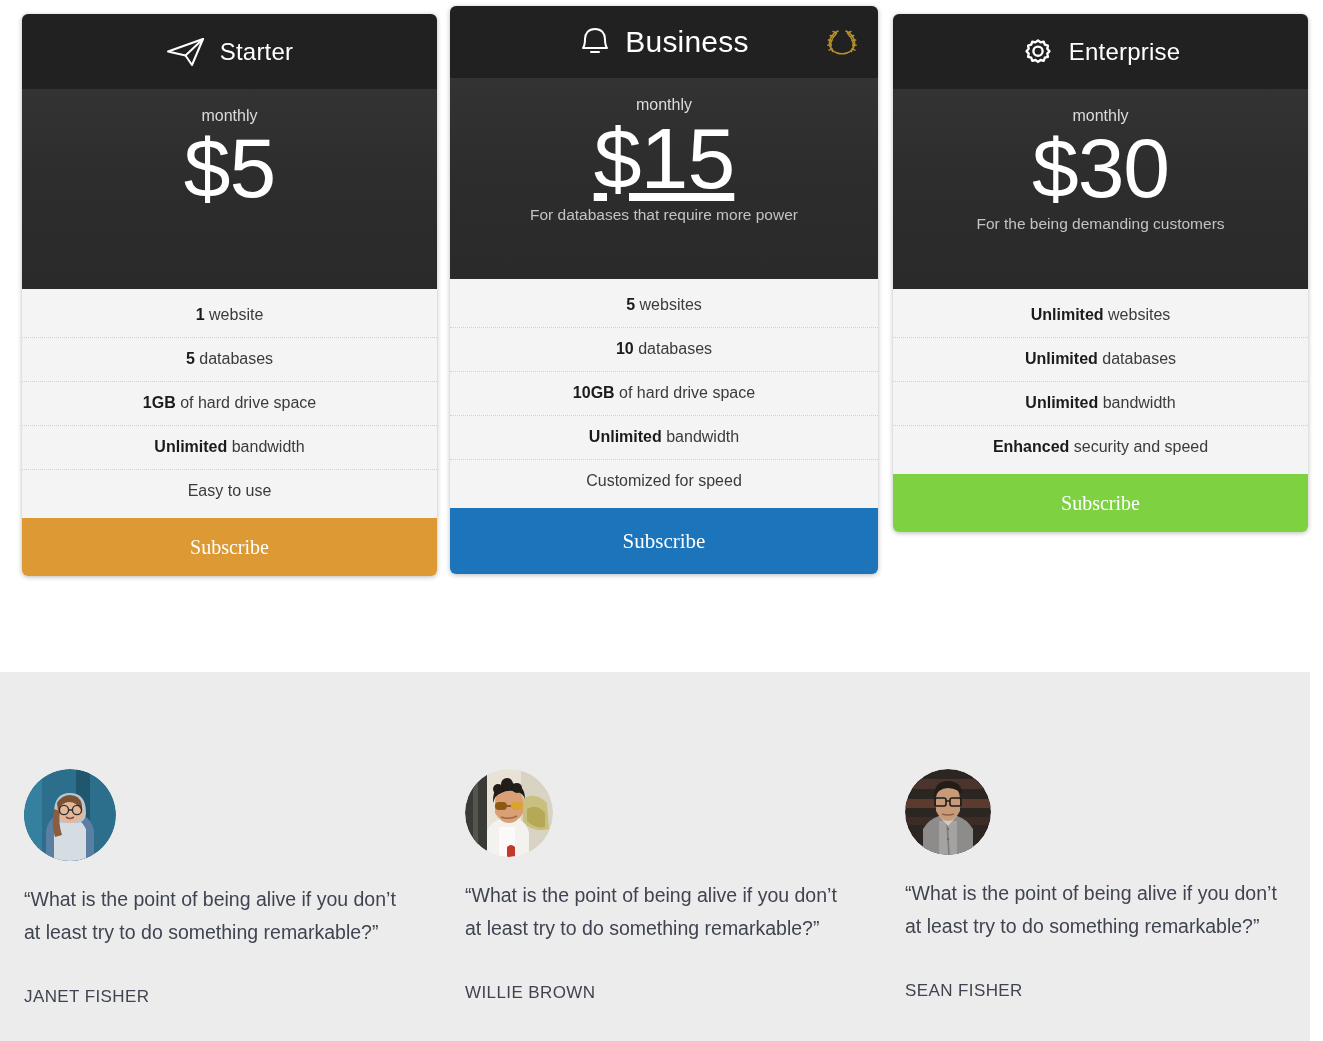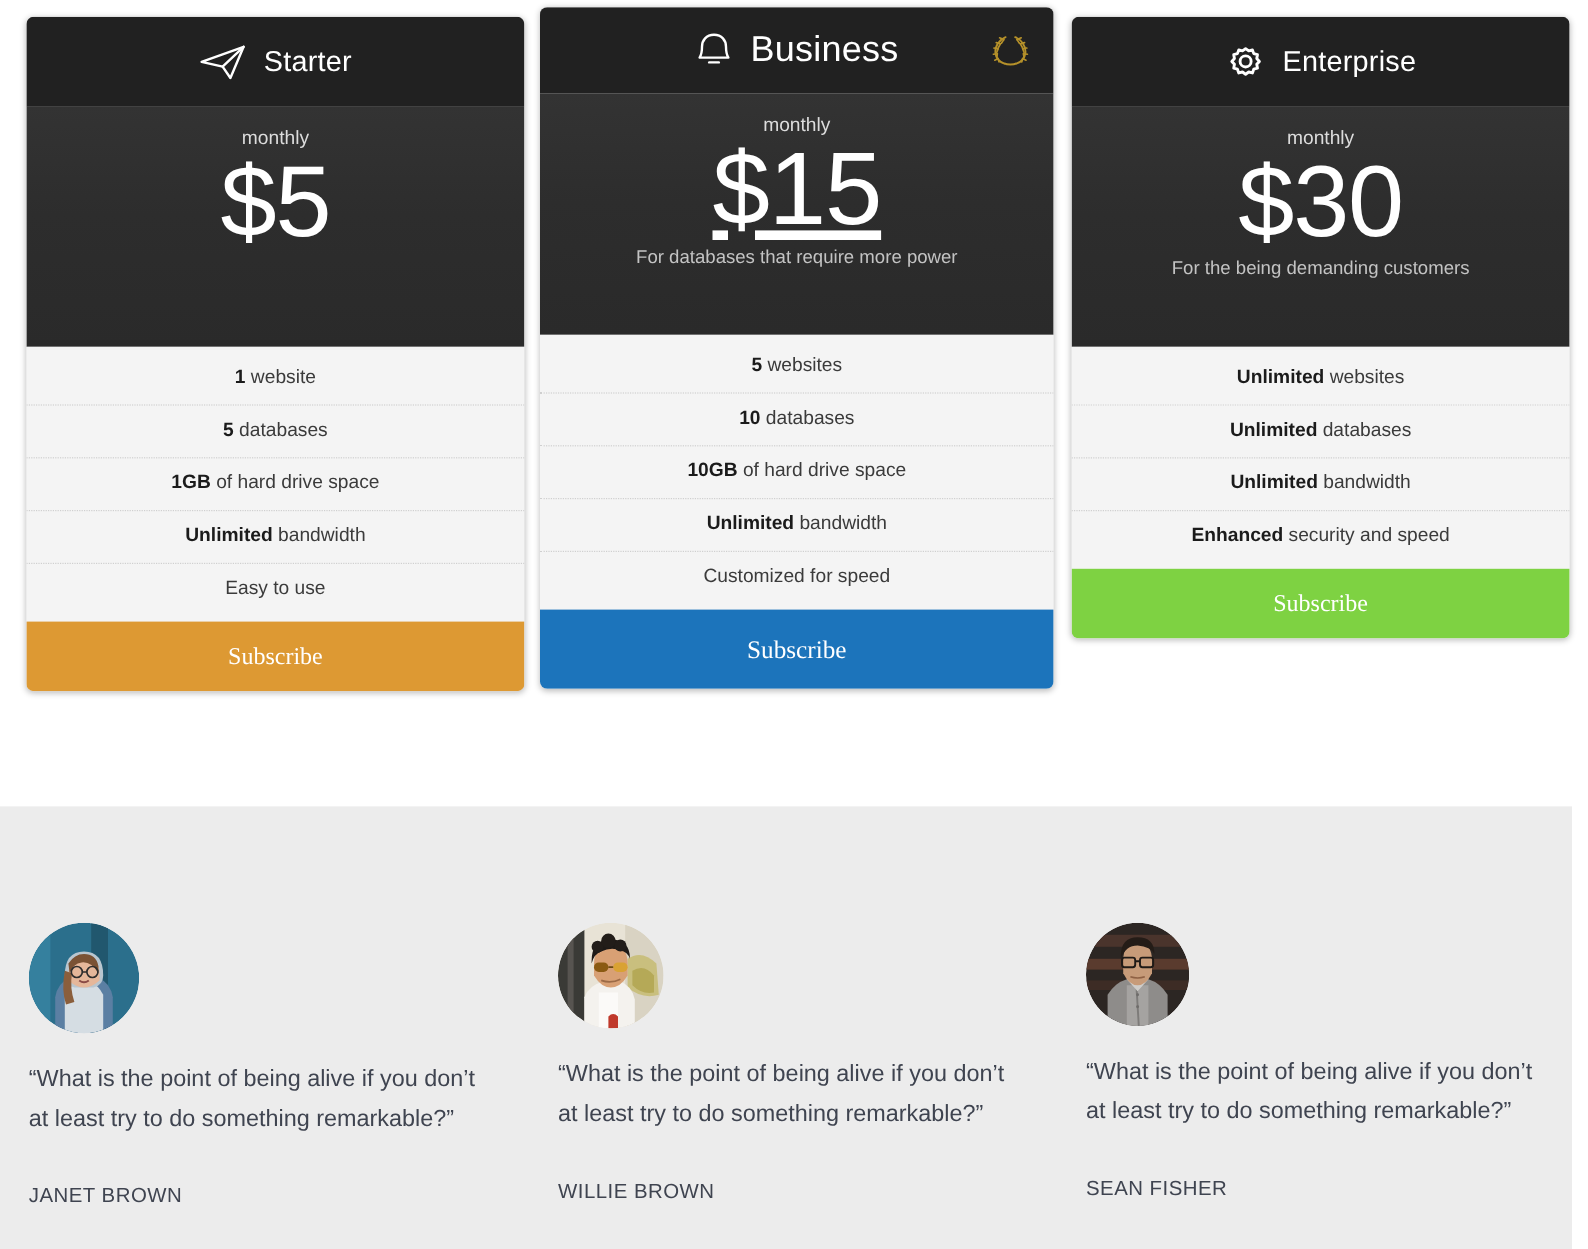--- a/index.html
+++ b/index.html
@@ -305,21 +305,21 @@
             <path d="M33 34 Q38 26 46 26 Q56 26 58 36 L58 42 Q52 32 44 33 Q37 34 34 42 Z" fill="#7a5234"></path>
             <path d="M30 40 Q27 56 31 68 L38 66 Q34 54 36 42 Z" fill="#8a5e3c"></path>
             <circle cx="40" cy="41" r="4.6" fill="none" stroke="#2e2e2e" stroke-width="1.4"></circle>
             <circle cx="53" cy="41" r="4.6" fill="none" stroke="#2e2e2e" stroke-width="1.4"></circle>
             <path d="M44.6 41 L48.4 41" stroke="#2e2e2e" stroke-width="1.4"></path>
             <path d="M42 48 Q46 51 50 48" stroke="#8a4b46" stroke-width="1.6" fill="none"></path>
           </g>
         </svg>
       </div>
       <p class="quote">“What is the point of being alive if you don’t at least try to do something remarkable?”</p>
-      <div class="author">JANET BROWN</div>
+      <div class="author">JANET FISHER</div>
     </div>
 
     <div class="t-wrap t2">
       <div class="avatar">
         <svg viewBox="0 0 88 88">
           <defs>
             <clipPath id="c2">
                 <circle cx="44" cy="44" r="44"></circle>
               </clipPath>
           </defs>

